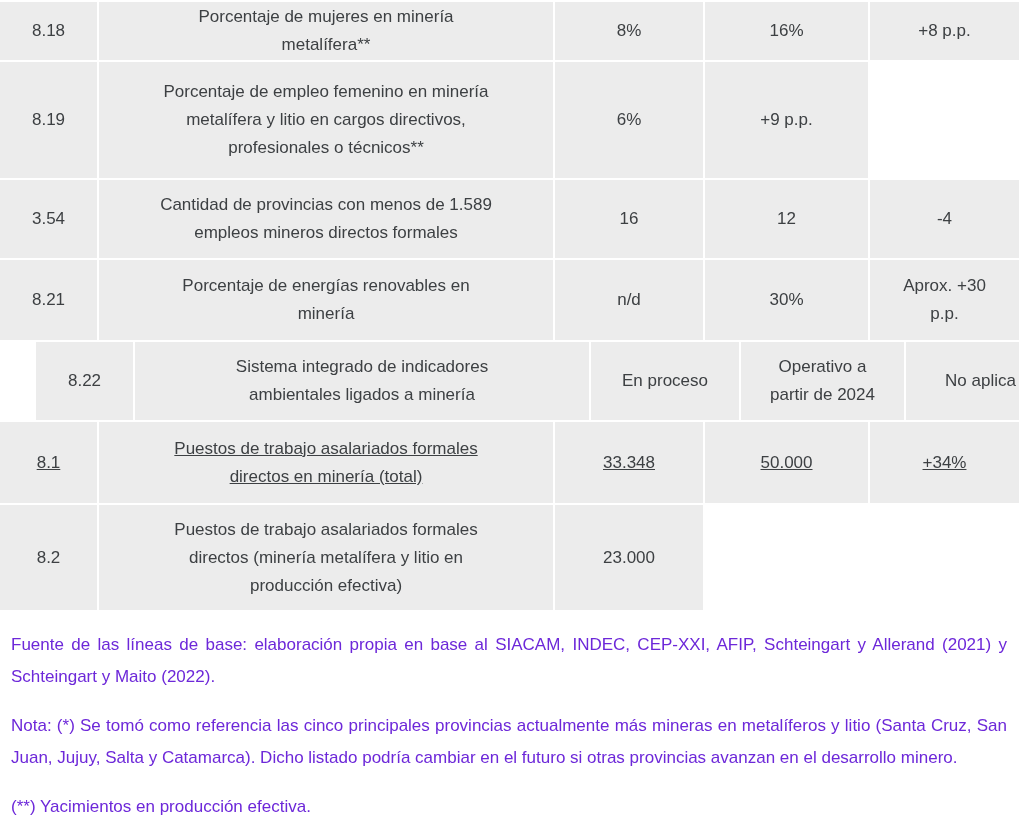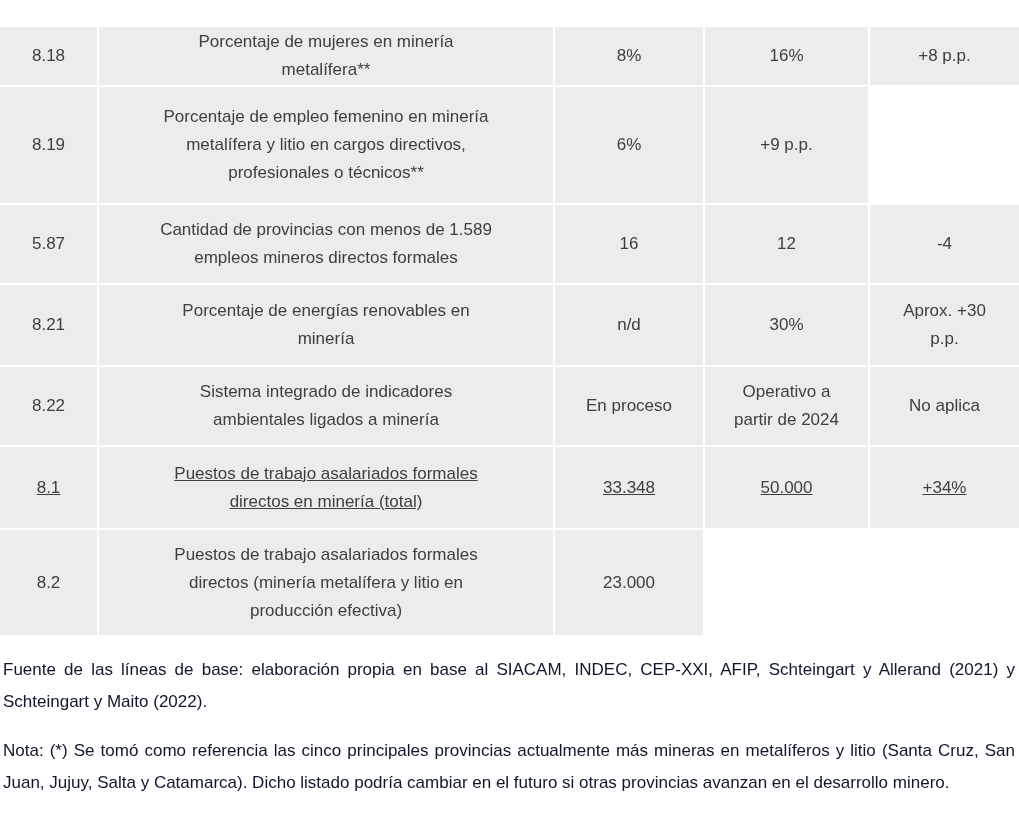--- a/index.html
+++ b/index.html
@@ -14,21 +14,20 @@
     background: #ffffff;
     overflow: hidden;
     color: #3d4043;
   }
   
   #indicators-table {
     width: 809px;
     background: #ffffff;
     padding-top: 2px; 
     box-sizing: border-box;
-    margin-top: 25px;
   }
   .t-row {
     display: grid;
     grid-template-columns: 97px 454px 148px 163px 149px;
     column-gap: 2px;
     margin-bottom: 2px;
     background: #ffffff;
   }
   .t-row:last-child { margin-bottom: 0; }
   .cell {
@@ -45,26 +44,26 @@
   }
   .cell.code { padding: 0 6px; }
   .cell.desc { padding: 0 30px; }
   .cell.val  { padding: 0 10px; }
   
   #footnotes {
     padding: 0 4px 0 3px;
     box-sizing: border-box;
   }
   .note-para {
-    margin: 0;
+    margin: 8px;
     margin-top: 17px;
     font-size: 17px;
     line-height: 32px;
     text-align: justify;
-    color: #0f172a;
+    color: #6d28d9;
   }
   .note-para.first { margin-top: 19px; }
   .note-para.last { text-align: left; }
 </style>
 </head>
 <body>
 
 <div id="page">
 
   <div id="indicators-table">
@@ -81,39 +80,39 @@
       <div class="t-row" style="height: 116px;">
         <div class="cell code">8.19</div>
         <div class="cell desc">Porcentaje de empleo femenino en minería
 metalífera y litio en cargos directivos,
 profesionales o técnicos**</div>
         <div class="cell val">6%</div>
         <div class="cell val">+9 p.p.</div>
       </div>
 
       <div class="t-row" style="height: 78px;">
-        <div class="cell code">5.87</div>
+        <div class="cell code">3.54</div>
         <div class="cell desc">Cantidad de provincias con menos de 1.589
 empleos mineros directos formales</div>
         <div class="cell val">16</div>
         <div class="cell val">12</div>
         <div class="cell val">-4</div>
       </div>
 
       <div class="t-row" style="height: 80px;">
         <div class="cell code">8.21</div>
         <div class="cell desc">Porcentaje de energías renovables en
 minería</div>
         <div class="cell val">n/d</div>
         <div class="cell val">30%</div>
         <div class="cell val">Aprox. +30
 p.p.</div>
       </div>
 
-      <div class="t-row" style="height: 78px;">
+      <div class="t-row" style="height: 78px; padding-left: 36px;">
         <div class="cell code">8.22</div>
         <div class="cell desc">Sistema integrado de indicadores
 ambientales ligados a minería</div>
         <div class="cell val">En proceso</div>
         <div class="cell val">Operativo a
 partir de 2024</div>
         <div class="cell val">No aplica</div>
       </div>
 
       <div class="t-row" style="height: 81px; text-decoration: underline;">

